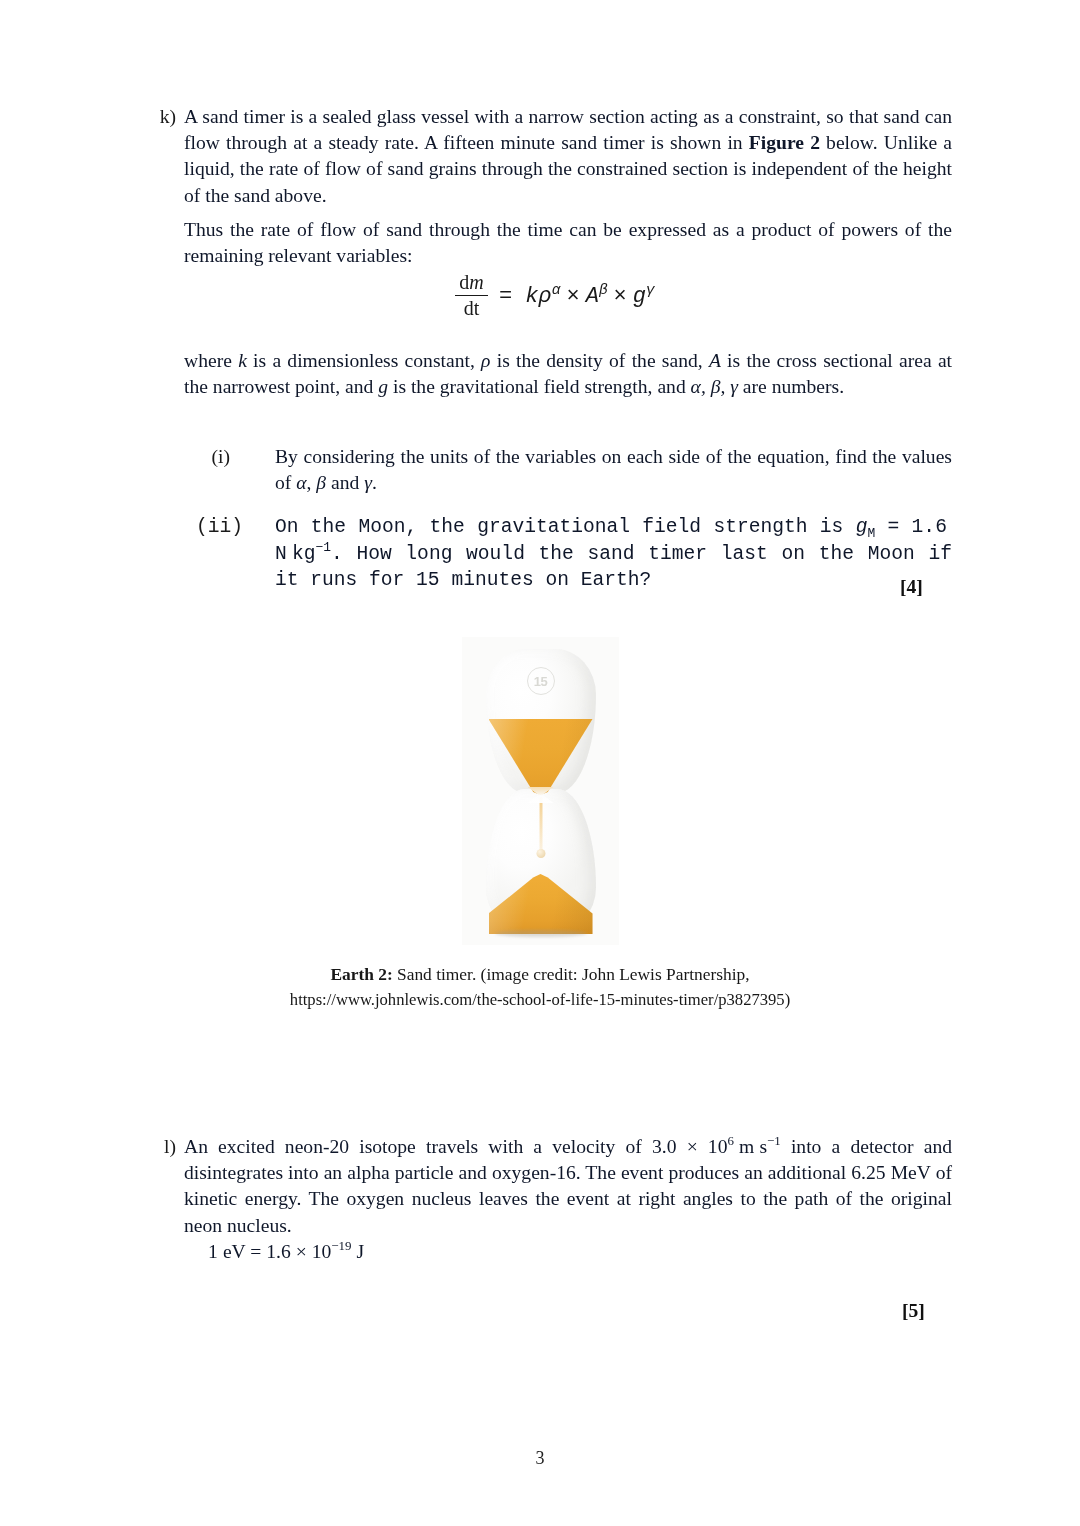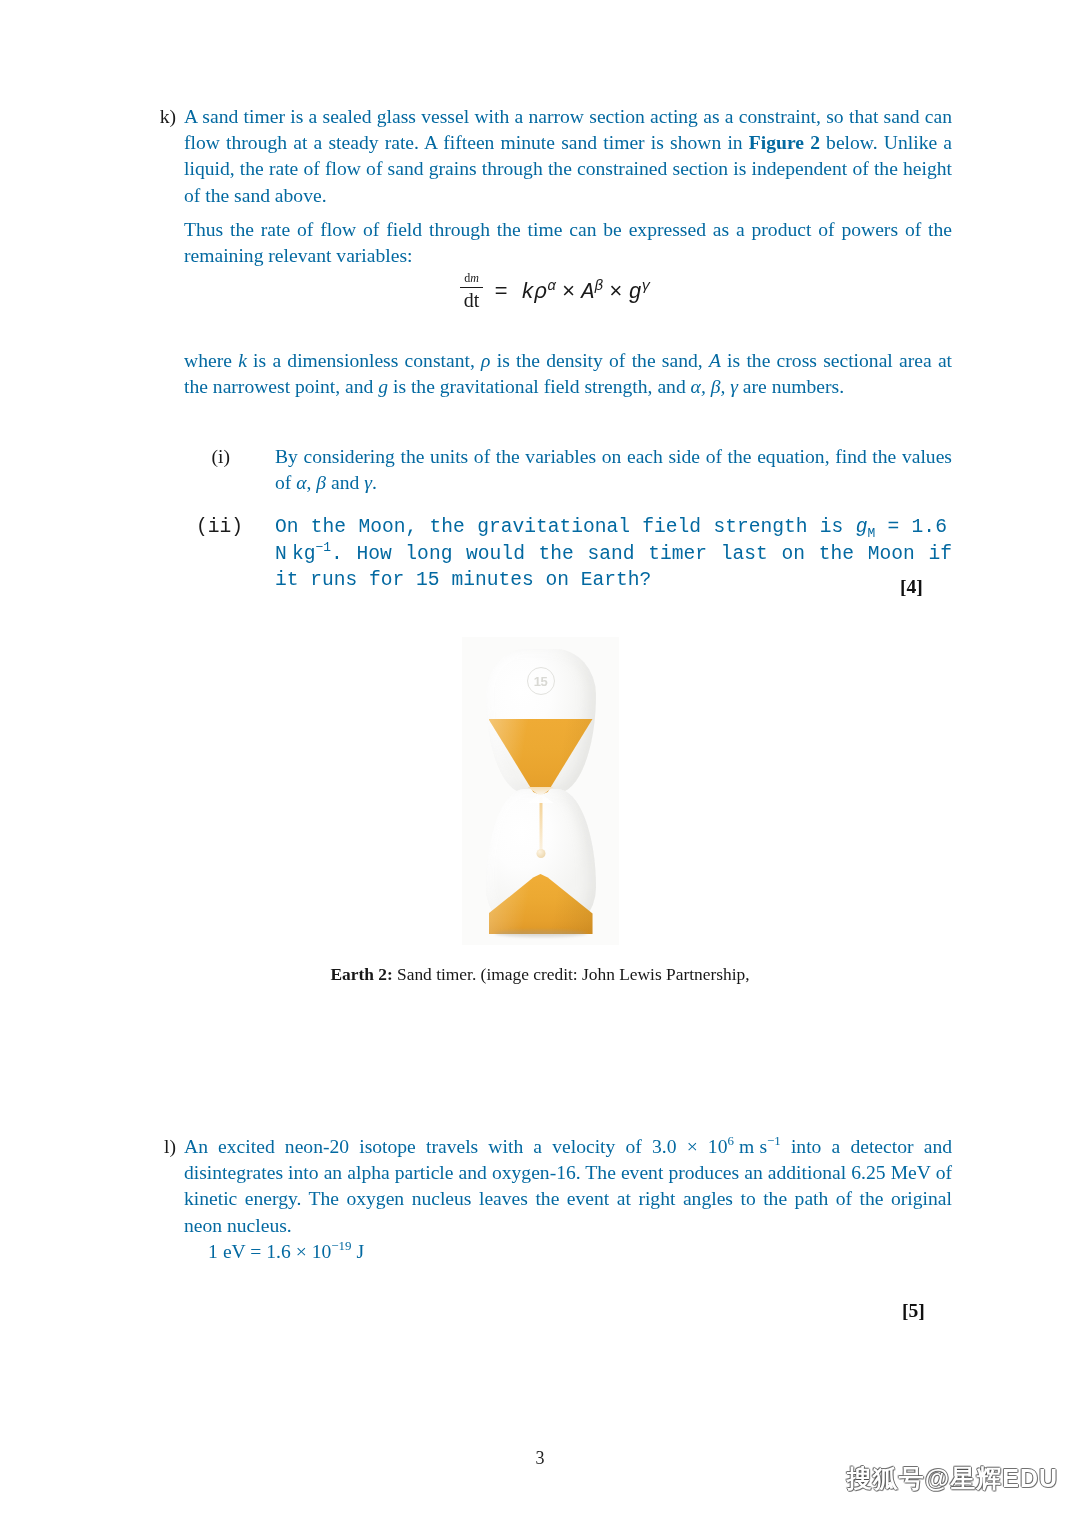--- a/index.html
+++ b/index.html
@@ -21,21 +21,21 @@
     inset: 0;
     background: #ffffff;
   }
 
   
   .body-text {
     font-size: 19.6px;
     line-height: 26.2px;
     text-align: justify;
     text-justify: inter-word;
-    color: #0369a1;
+    color: #0f172a;
   }
   .math { font-family: "Liberation Serif", "DejaVu Serif", serif; }
   .mi { font-style: italic; }
   .mup { font-style: normal; }
   sup.exp { font-size: 0.66em; vertical-align: super; line-height: 0; }
   sub.sb  { font-size: 0.66em; vertical-align: sub;  line-height: 0; }
   .nbsp-thin { letter-spacing: .06em; }
 
   
   .q-block {
@@ -73,21 +73,21 @@
     vertical-align: middle;
     text-align: center;
     margin: 0 6px;
     position: relative;
     top: -1px;
   }
   .frac .num {
     display: block;
     padding: 0 4px 1px 4px;
     border-bottom: 1.2px solid #1a1a1a;
-    font-size: 12px;
+    font-size: 20px;
   }
   .frac .den {
     display: block;
     padding: 1px 4px 0 4px;
     font-size: 20px;
   }
   .eq-rhs { display: inline-block; vertical-align: middle; font-size: 22px; font-family: Liberation Mono, monospace; }
   .times { margin: 0 6px; }
 
   
@@ -315,21 +315,21 @@
 <body>
 
 <div class="page">
 
   <div class="q-block" id="question-k">
     <div class="q-label">k)</div>
     <div class="q-body">
 
       <div class="para body-text"><span>A sand timer is a sealed glass vessel with a narrow section acting as a constraint, so that sand can flow through at a steady rate. A fifteen minute sand timer is shown in </span><b>Figure 2</b><span> below. Unlike a liquid, the rate of flow of sand grains through the constrained section is independent of the height of the sand above.</span></div>
 
-      <div class="para body-text">Thus the rate of flow of field through the time can be expressed as a product of powers of the remaining relevant variables:</div>
+      <div class="para body-text">Thus the rate of flow of sand through the time can be expressed as a product of powers of the remaining relevant variables:</div>
 
     </div>
   </div>
 
   <div class="equation math" id="flow-rate-equation">
     <span class="frac">
       <span class="num"><span class="mup">d</span><span class="mi">m</span></span>
       <span class="den"><span class="mup">dt</span></span>
     </span>
     <span class="eq-rhs">
@@ -365,32 +365,31 @@
       <div class="neck-stream"></div>
       <div class="neck"></div>
       <div class="stream-dot"></div>
       <div class="sand-bot"></div>
       <div class="sand-bot-shade"></div>
       <div class="base-shadow"></div>
       <div class="badge-15">15</div>
     </div>
   </div>
 
-  <div id="figure-caption"><span class="cap-strong">Earth 2:</span><span> Sand timer. (image credit: John Lewis Partnership,</span><br></div>
+  <div id="figure-caption"><span class="cap-strong">Earth 2:</span><span> Sand timer. (image credit: John Lewis Partnership,</span><br><span class="cap-url">https://www.johnlewis.com/the-school-of-life-15-minutes-timer/p3827395)</span></div>
 
   <div class="q-block" id="question-l">
     <div class="q-label">l)</div>
     <div class="q-body">
 
       <div class="para body-text"><span>An excited neon-20 isotope travels with a velocity of </span><span>3.0</span><span> × </span><span>10</span><sup class="exp">6</sup><span class="nbsp-thin"> </span><span>m</span><span class="nbsp-thin"> </span><span>s</span><sup class="exp">−1</sup><span> into a detector and disintegrates into an alpha particle and oxygen-16. The event produces an additional </span><span>6.25</span><span class="nbsp-thin"> </span><span>MeV</span><span> of kinetic energy. The oxygen nucleus leaves the event at right angles to the path of the original neon nucleus.</span></div>
 
 
       <div class="body-text" style="text-align:left;margin-left:24px;"><span>1</span><span class="nbsp-thin"> </span><span>eV</span><span> = </span><span>1.6</span><span> × </span><span>10</span><sup class="exp">−19</sup><span class="nbsp-thin"> </span><span>J</span></div>
 
     </div>
   </div>
 
   <div class="marks" id="marks-l">[5]</div>
 
   <div id="page-number">3</div>
-  <div id="watermark">搜狐号@星辉EDU</div>
 
 </div>
 
 </body></html>

